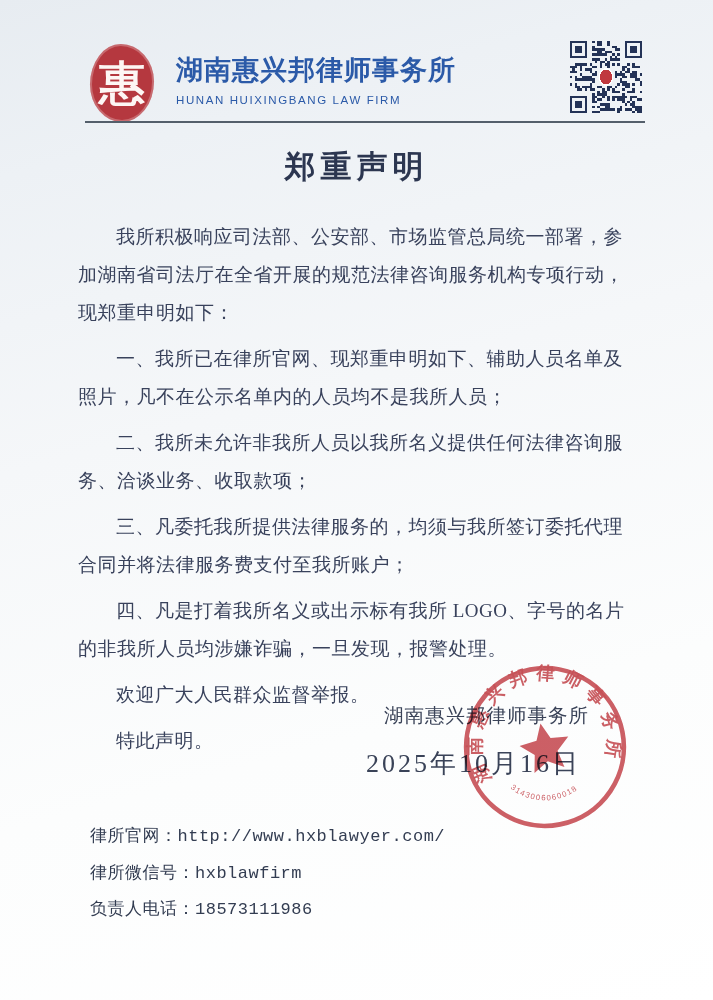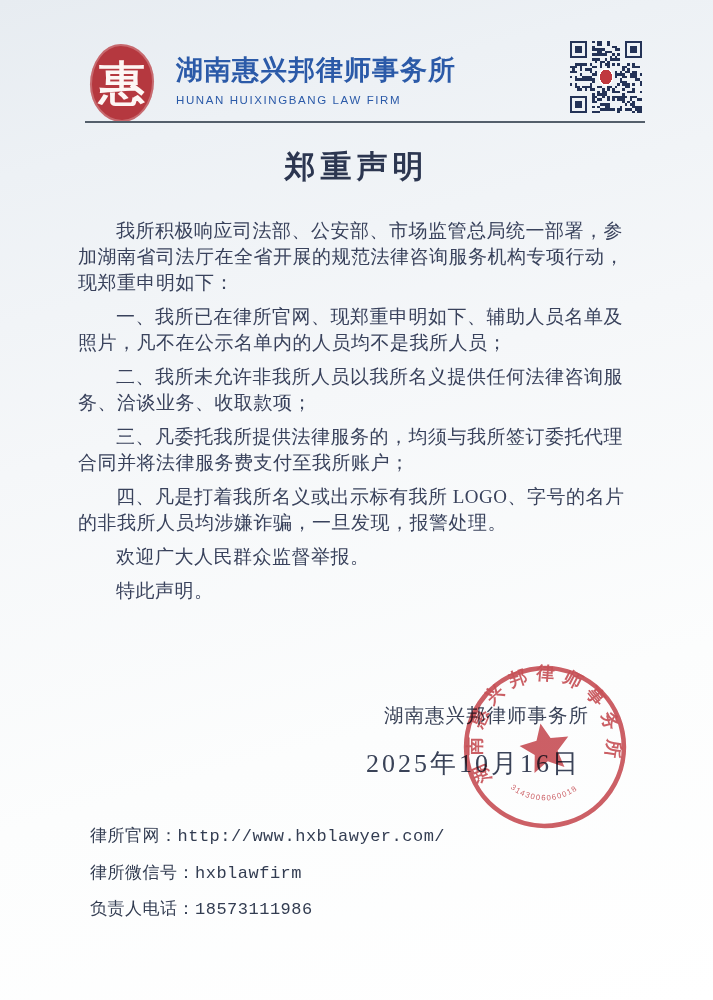--- a/index.html
+++ b/index.html
@@ -48,21 +48,21 @@
   
   .doc-title {
     position:absolute; left:0; top:146px; width:713px;
     text-align:center; font-size:31px; font-weight:bold;
     letter-spacing:5px; color:#2c3650;
   }
   .content {
     position:absolute; left:78px; top:218px; width:564px;
   }
   .content p {
-    font-size:19px; line-height:26px; text-indent:2em;
+    font-size:19px; line-height:38px; text-indent:2em;
     margin-bottom:8px; letter-spacing:0.5px; color:#39425c;
   }
 
   
   .signature { position:absolute; left:0; top:702px; width:713px; }
   .sig-name {
     text-align:right; padding-right:124px;
     font-size:19.5px; letter-spacing:1px; color:#3a4358;
   }
   .sig-date {

